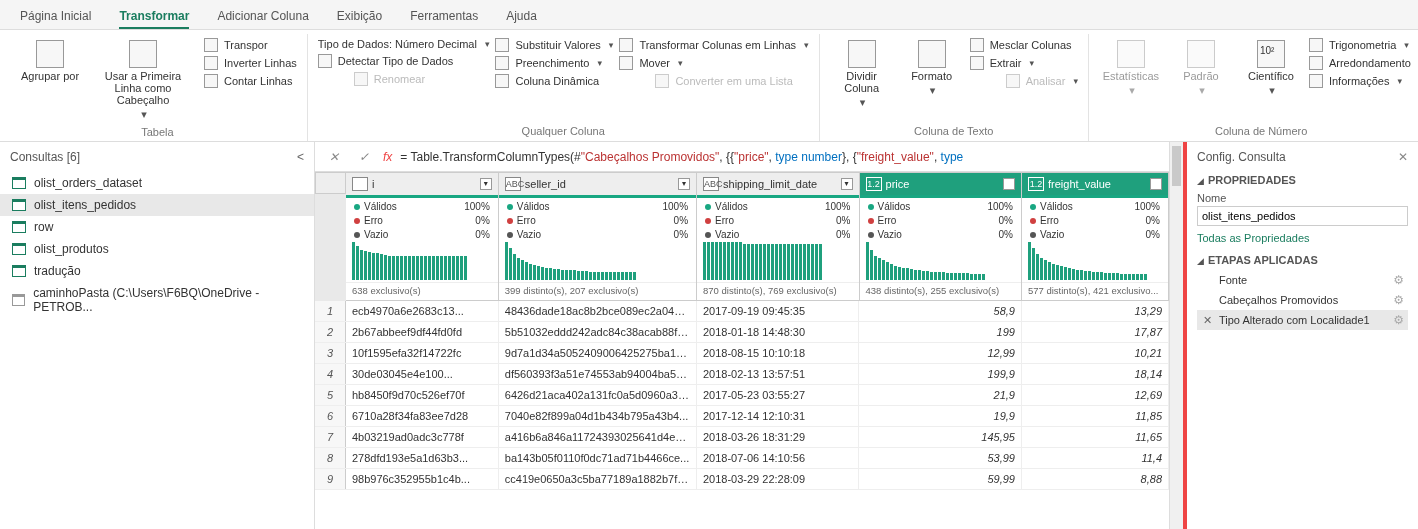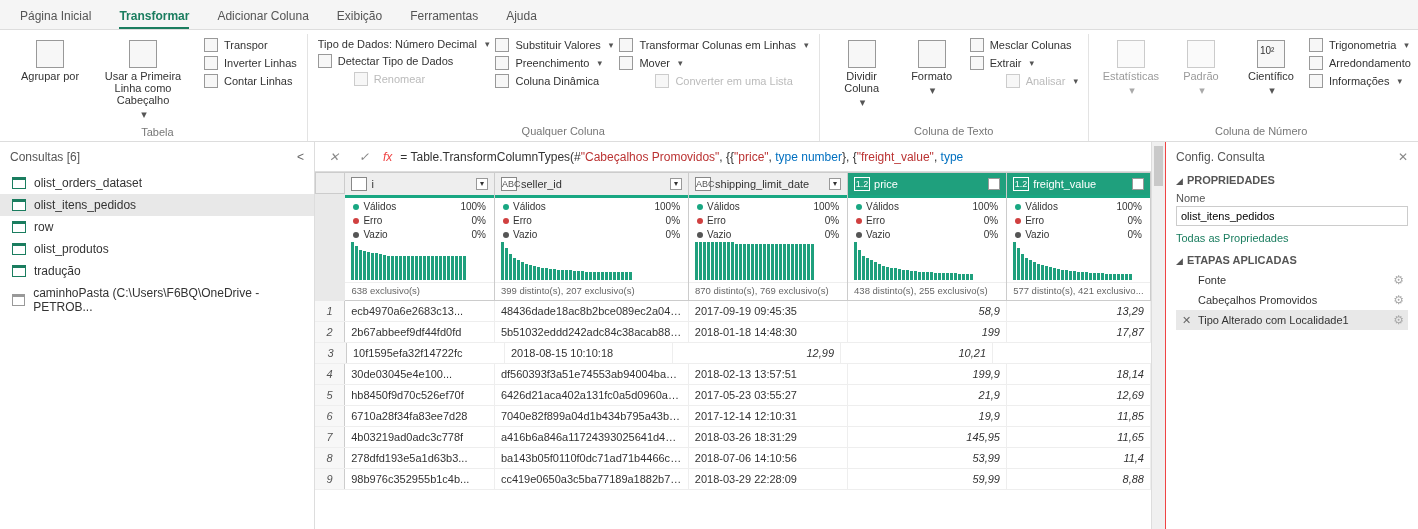--- a/index.html
+++ b/index.html
@@ -66,21 +66,21 @@
 .spark i { width:3px; background:#1fa07d; display:block; }
 .distinct { font-size: 9.5px; color: #666; padding: 2px 6px 4px 6px; white-space: nowrap; overflow:hidden; text-overflow: ellipsis; background:#fff; border-top:1px solid #eee;}
 
 .data-rows { background:#fff; }
 .drow { display:flex; border-bottom:1px solid #eee; height:21px; }
 .rn { width:32px; text-align:center; font-size:11px; border-right:1px solid #ccc; line-height:21px; font-style: italic; color:#555; background:#f7f7f7; }
 .cell { border-right:1px solid #eee; padding:0 6px; font-size:11px; line-height:21px; white-space:nowrap; overflow:hidden; text-overflow: ellipsis; }
 .cell.num { text-align:right; font-style: italic; }
 
 
-.rpanel { width: 253px; border-left:1px solid #ef4444; padding:8px 10px; background:#fff; position:relative; }
+.rpanel { width: 235px; border-left:4px solid #ef4444; padding:8px 10px; background:#fff; position:relative; }
 .rpanel h4 { font-size:12px; color:#555; font-weight:normal; display:flex; justify-content:space-between; }
 .rpanel .close { color:#888; cursor:pointer; }
 .sect { font-size:11px; color:#555; margin-top:10px; }
 .sect .tri { font-size:9px; margin-right:4px; }
 .rpanel label { font-size:11px; color:#555; display:block; margin-top:6px; }
 .rpanel input { width:100%; border:1px solid #ccc; padding:3px 4px; font-size:11px; margin-top:2px; }
 .rpanel .link { color:#1a7d5f; font-size:11px; margin-top:6px; cursor:pointer; }
 .steps { margin-top:4px; }
 .step { display:flex; justify-content: space-between; align-items:center; padding:3px 4px 3px 22px; font-size:11px; position:relative; }
 .step.sel { background:#e8e8e8; }
@@ -609,20 +609,21 @@
             <div class="rn">2</div>
             <div class="cell w1">2b67abbeef9df44fd0fd</div>
             <div class="cell w2">5b51032eddd242adc84c38acab88f2...</div>
             <div class="cell w3">2018-01-18 14:48:30</div>
             <div class="cell w4 num">199</div>
             <div class="cell w5 num">17,87</div>
           </div>
           <div class="drow">
             <div class="rn">3</div>
             <div class="cell w1">10f1595efa32f14722fc</div>
+            <div class="cell w2">9d7a1d34a5052409006425275ba1c...</div>
             <div class="cell w3">2018-08-15 10:10:18</div>
             <div class="cell w4 num">12,99</div>
             <div class="cell w5 num">10,21</div>
           </div>
           <div class="drow">
             <div class="rn">4</div>
             <div class="cell w1">30de03045e4e100...</div>
             <div class="cell w2">df560393f3a51e74553ab94004ba5c...</div>
             <div class="cell w3">2018-02-13 13:57:51</div>
             <div class="cell w4 num">199,9</div>

